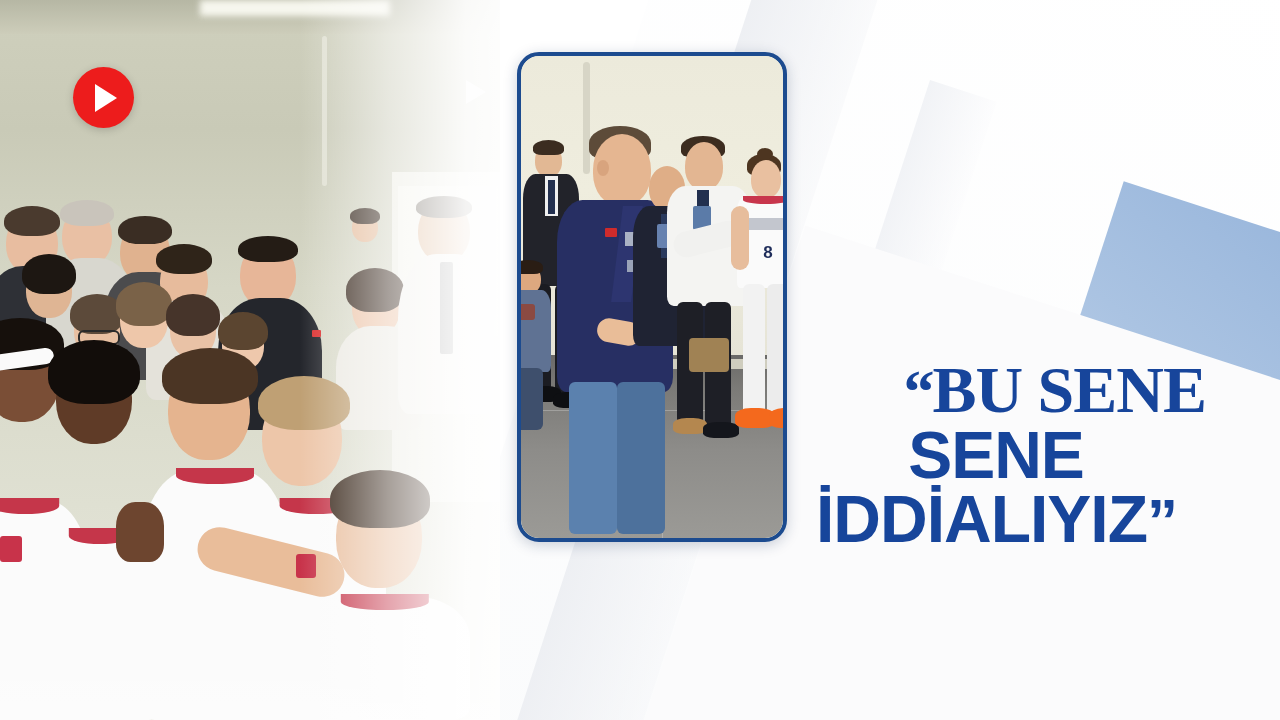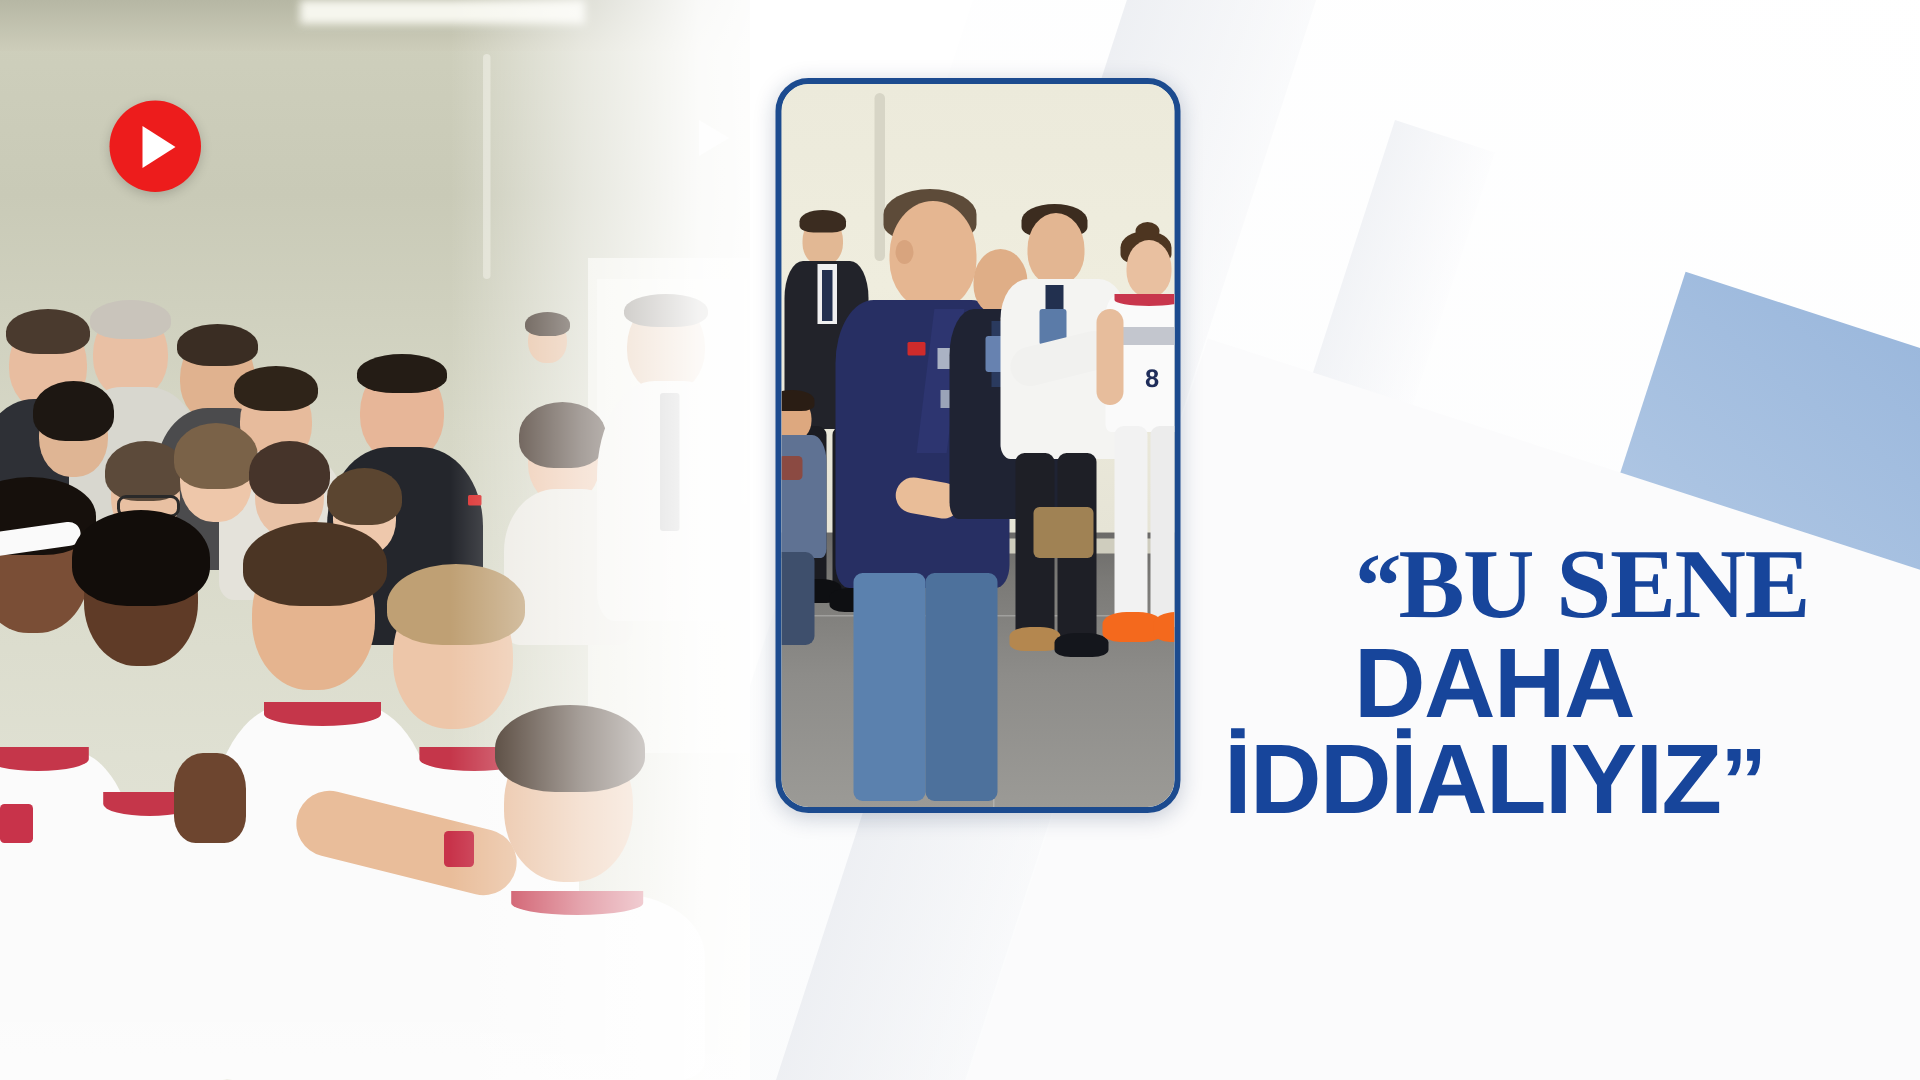--- a/index.html
+++ b/index.html
@@ -277,17 +277,17 @@
       <div class="f-shoe" style="left:214px;top:352px;width:40px;height:20px;background:#f4691d;"></div>
       <div class="f-shoe" style="left:248px;top:352px;width:38px;height:20px;background:#f4691d;"></div>
 
       <div style="position:absolute;left:168px;top:282px;width:40px;height:34px;background:#a08254;border-radius:4px;"></div>
     </div>
   </div>
 
 
   <div class="headline">
     <span class="hl-row r1"><span class="q">“</span><span>BU SENE</span></span>
-    <span class="hl-row r2">DAHA</span>
+    <span class="hl-row r2">SENE</span>
     <span class="hl-row r3"><span>İDDİALIYIZ</span><span class="q">”</span></span>
   </div>
 
 </div>
 
 </body></html>

